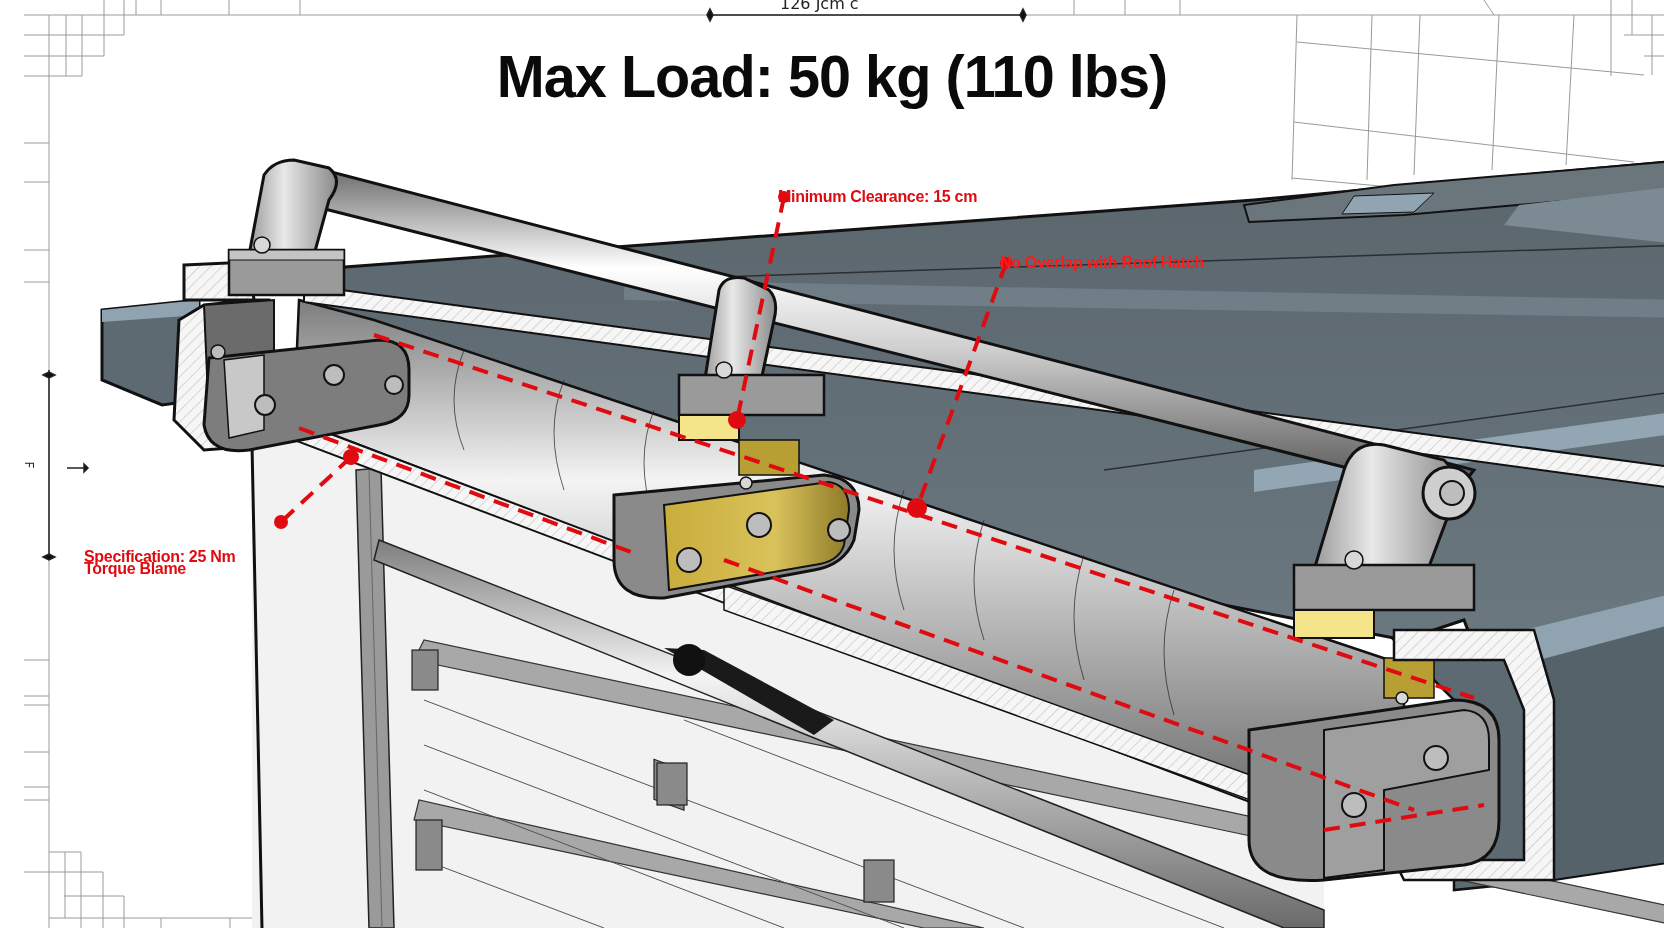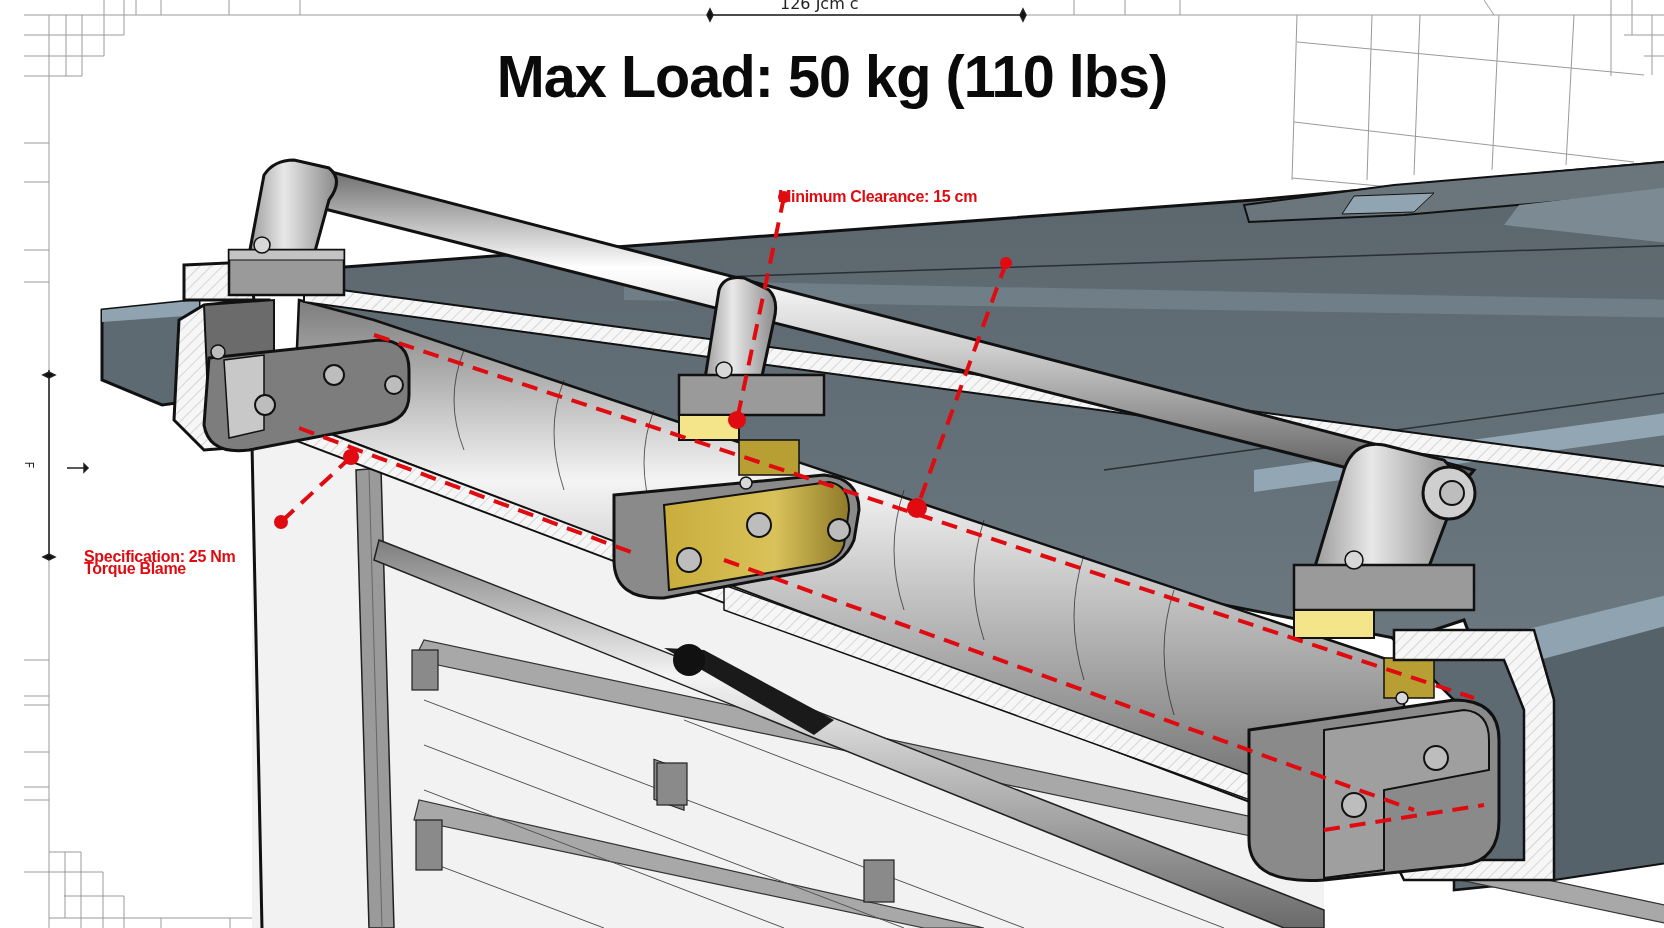--- a/index.html
+++ b/index.html
@@ -266,15 +266,16 @@
   </g>
 </svg>
 
 <div class="dim-top">126 Jcm c</div>
 
 <div class="dim-left2">F</div>
 
 <div class="title">Max Load: 50 kg (110 lbs)</div>
 
 <div class="note" style="left:778px; top:183px;">Minimum Clearance: 15 cm</div>
+<div class="note" style="left:1000px; top:249px; color:#ff1a1a;">No Overlap with Roof Hatch</div>
 <div class="note" style="left:84px; top:515px;margin-top:40px;">Torque Blame</div>
 <div class="note" style="left:84px; top:543px;text-align:right;">Specification: 25 Nm</div>
 </div>
 
 </body></html>

